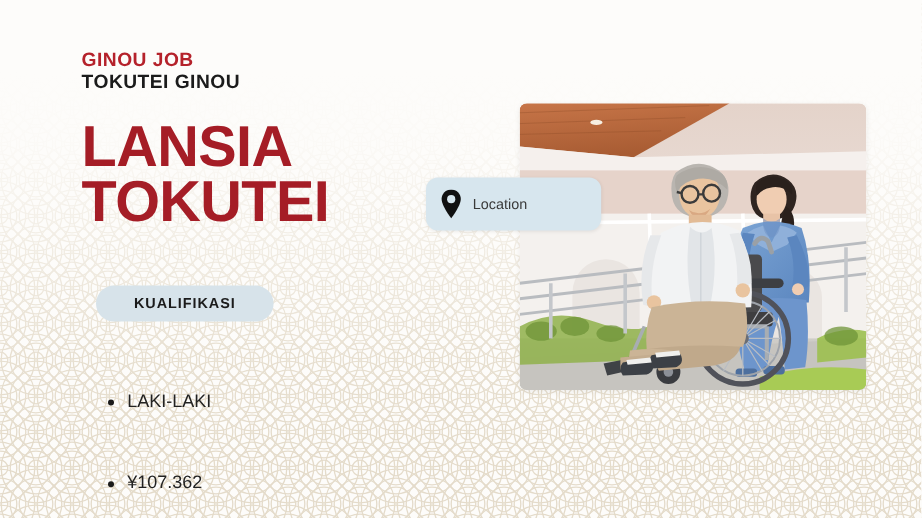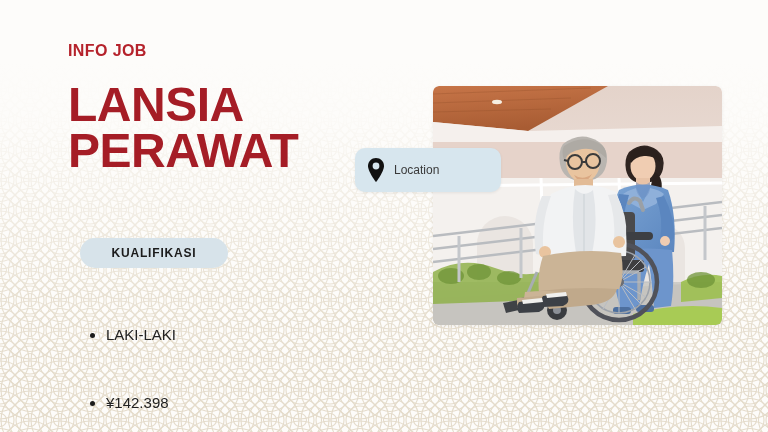--- a/index.html
+++ b/index.html
@@ -142,34 +142,35 @@
           <circle cx="60" cy="0" r="6.5"></circle>
         </g>
       </pattern>
     </defs>
     <rect x="0" y="0" width="768" height="432" fill="#fdfcfa"></rect>
     <rect x="0" y="0" width="768" height="432" fill="url(#seigaiha)"></rect>
   </svg>
   <div id="pattern-fade"></div>
 
   <div class="left-col">
-    <div class="eyebrow-1">INFO JOB</div>
+    <div class="eyebrow-1">GINOU JOB</div>
+    <div class="eyebrow-2">TOKUTEI GINOU</div>
     <div class="headline">
       <span>LANSIA</span>
-      <span class="line2">PERAWAT</span>
+      <span class="line2">TOKUTEI</span>
     </div>
   </div>
 
   <div class="qual-badge">
     <span>KUALIFIKASI</span>
   </div>
 
   <ul class="qual-list">
     <li>LAKI-LAKI</li>
-    <li>¥142.398</li>
+    <li>¥107.362</li>
   </ul>
 
   <div class="photo-card">
     <svg viewBox="0 0 289 239" xmlns="http://www.w3.org/2000/svg">
       <defs>
         <linearGradient id="wood" x1="0" y1="0" x2="0.3" y2="1">
           <stop offset="0" stop-color="#c77548"></stop>
           <stop offset="1" stop-color="#a85c33"></stop>
         </linearGradient>
         <linearGradient id="skyWall" x1="0" y1="0" x2="0" y2="1">

